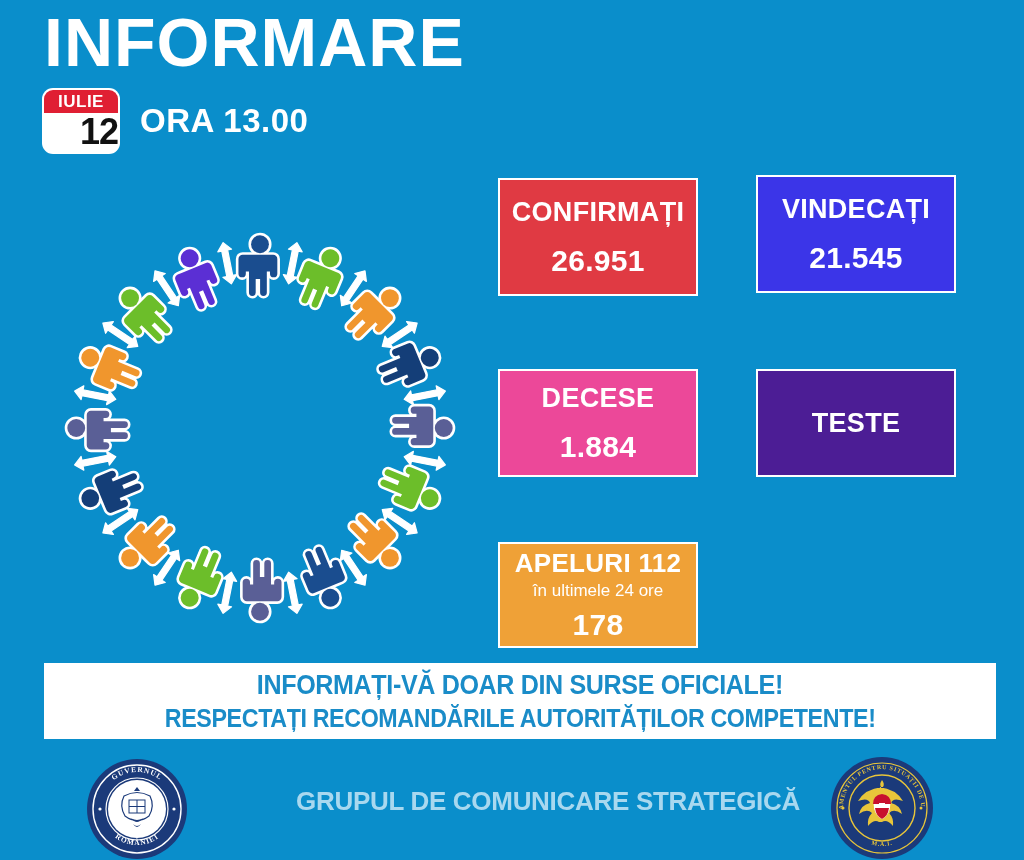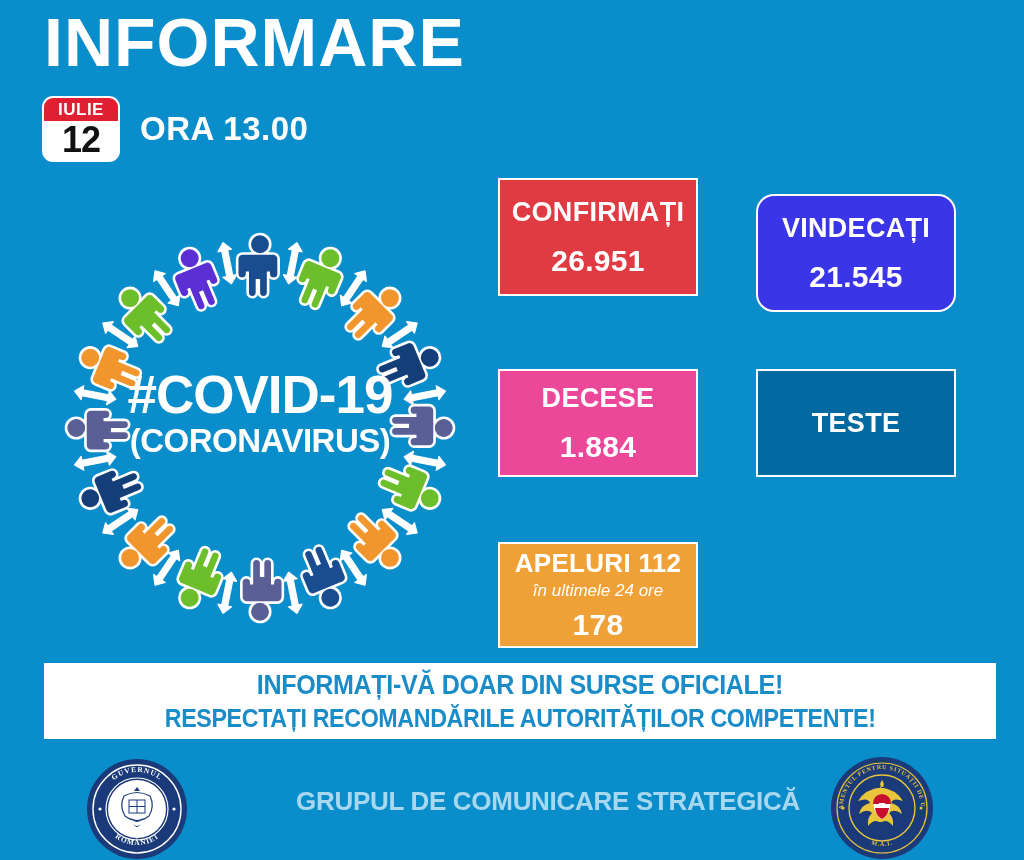--- a/index.html
+++ b/index.html
@@ -11,34 +11,34 @@
     position:relative;
   }
   .stage{position:relative;width:1024px;height:860px;margin-left:8px;}
 
   
   .title{
     position:absolute;left:36px;top:8px;
     font-size:68px;font-weight:bold;color:#ffffff;
     letter-spacing:1px;line-height:1;
   }
-  .daterow{position:absolute;left:36px;top:98px;display:flex;align-items:center;}
+  .daterow{position:absolute;left:36px;top:90px;display:flex;align-items:center;}
   .cal{
     width:74px;height:62px;border-radius:9px;background:#ffffff;
     box-shadow:0 0 0 2px #ffffff;overflow:hidden;
     display:flex;flex-direction:column;
   }
   .cal-top{
     height:23px;background:#e01f33;color:#ffffff;
     font-size:17px;font-weight:bold;line-height:23px;text-align:center;
     letter-spacing:0.5px;
   }
   .cal-day{
     flex:1;background:#ffffff;color:#111111;
-    font-size:36px;font-weight:bold;line-height:38px;text-align:center;
+    font-size:36px;font-weight:bold;line-height:38px;text-align:right;
     letter-spacing:-1px;
   }
   .hour{
     margin-left:22px;color:#ffffff;font-size:33px;font-weight:bold;
     letter-spacing:0.5px;
   }
 
   
   .circlewrap{position:absolute;left:42px;top:218px;width:420px;height:420px;}
   .circlewrap svg{display:block;}
@@ -58,27 +58,27 @@
   
   .box{
     position:absolute;box-sizing:border-box;
     border:2px solid #ffffff;
     display:flex;flex-direction:column;align-items:center;justify-content:center;
     color:#ffffff;text-align:center;
   }
   .box .lbl{font-size:27px;font-weight:bold;letter-spacing:0.3px;}
   .box .val{font-size:30px;font-weight:bold;margin-top:16px;letter-spacing:0.3px;}
   .box.apel .lbl{font-size:26px;}
-  .box.apel .sub{font-size:17px;font-weight:normal;margin-top:2px;font-style:italic;}
+  .box.apel .sub{font-size:17px;font-weight:normal;margin-top:2px;}
   .box.apel .val{font-size:30px;margin-top:7px;}
 
   #box-confirmati{left:490px;top:178px;width:200px;height:118px;background:#e03a43;}
-  #box-vindecati {left:748px;top:194px;width:200px;height:118px;background:#3b35e8;border-radius:18px;}
+  #box-vindecati {left:748px;top:175px;width:200px;height:118px;background:#3b35e8;}
   #box-decese    {left:490px;top:369px;width:200px;height:108px;background:#ec4899;}
-  #box-teste     {left:748px;top:369px;width:200px;height:108px;background:#0369a1;}
+  #box-teste     {left:748px;top:369px;width:200px;height:108px;background:#4c1d95;}
   #box-apeluri   {left:490px;top:542px;width:200px;height:106px;background:#efa137;}
 
   
   .banner{
     position:absolute;left:36px;top:663px;width:952px;height:76px;
     box-sizing:border-box;background:#ffffff;
     display:flex;flex-direction:column;align-items:center;justify-content:center;
     color:#1a8cc8;
   }
   .banner .l1{font-size:27px;font-weight:bold;letter-spacing:-0.4px;
@@ -231,24 +231,20 @@
             <use href="#arrow2"></use>
           </g>
           <g transform="translate(116.66,70.31) rotate(416.25)">
             <use href="#arrow2"></use>
           </g>
           <g transform="translate(177.22,45.23) rotate(438.75)">
             <use href="#arrow2"></use>
           </g>
         </g>
     </svg>
-    <div class="covid-text">
-      <div class="covid-main">#COVID-19</div>
-      <div class="covid-sub">(CORONAVIRUS)</div>
-    </div>
   </div>
 
   <div class="box" id="box-confirmati">
     <div class="lbl">CONFIRMAȚI</div>
     <div class="val">26.951</div>
   </div>
 
   <div class="box" id="box-vindecati">
     <div class="lbl">VINDECAȚI</div>
     <div class="val">21.545</div>

